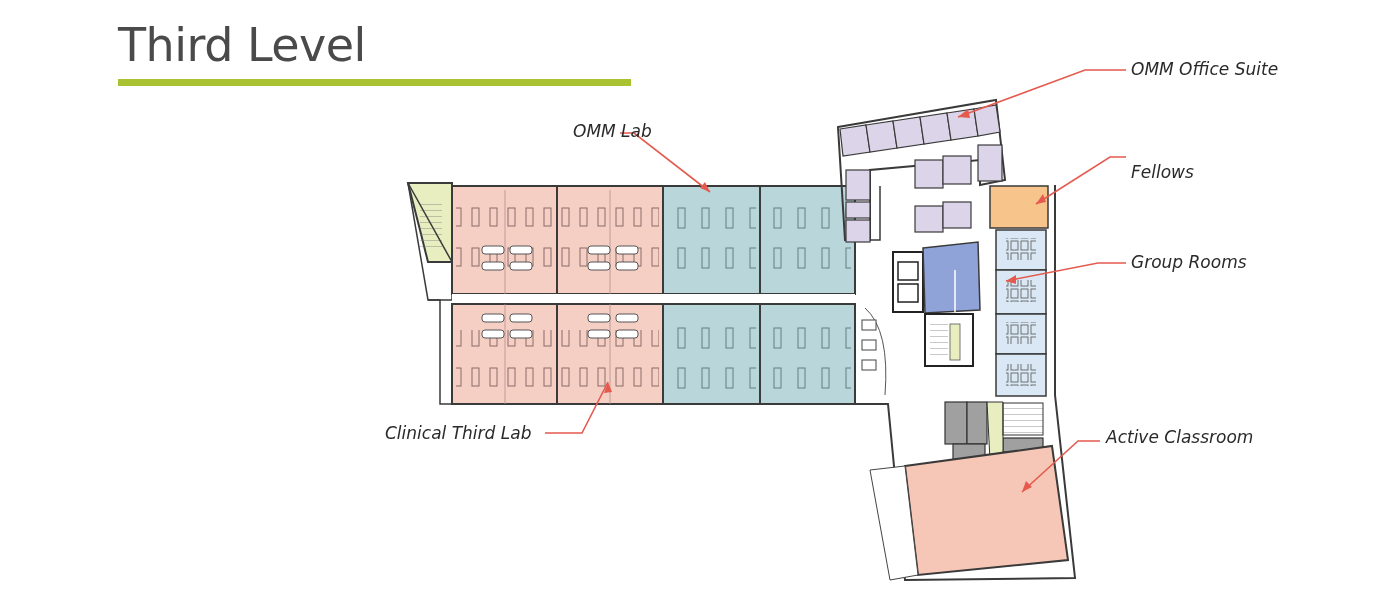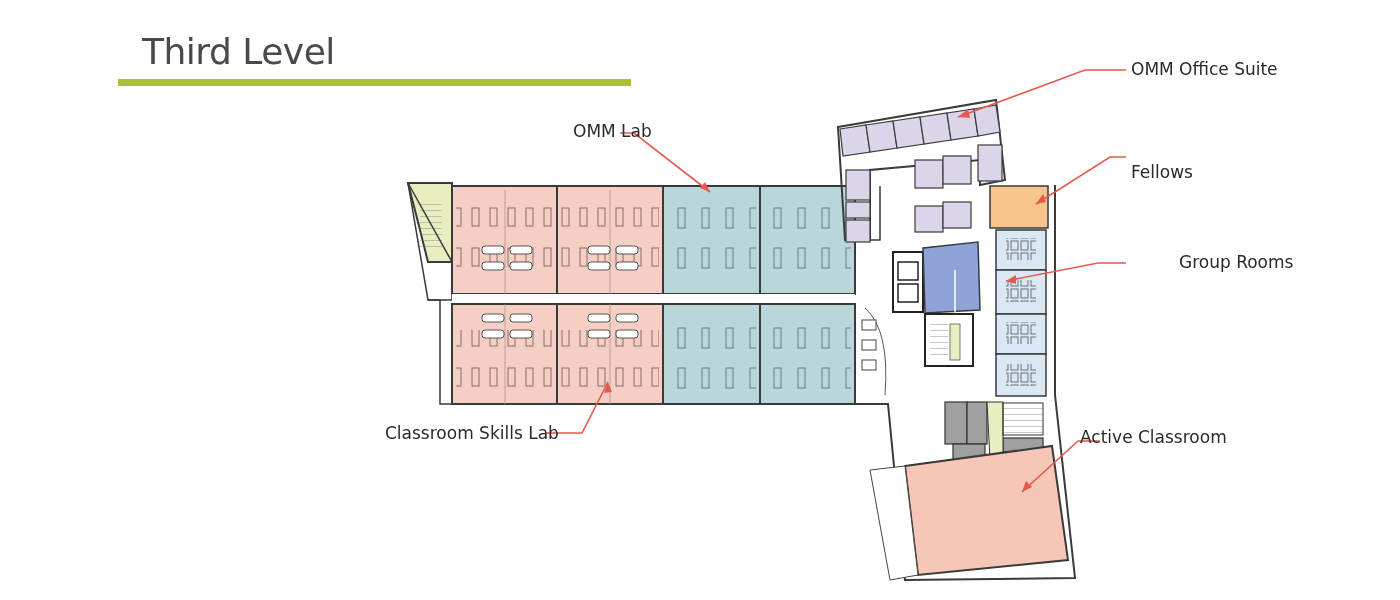--- a/index.html
+++ b/index.html
@@ -10,39 +10,39 @@
     body {
       width: 1400px;
       height: 600px;
       position: relative;
       overflow: hidden;
       font-family: "DejaVu Sans", sans-serif;
     }
     .title {
       position: absolute;
       left: 118px;
-      top: 31px;
-      font-size: 36px;
+      top: 18px;
+      font-size: 46px;
       color: #4a4a4a;
       letter-spacing: -0.5px;
       font-weight: normal;
-      margin-left: 24px;
     }
     .title-rule {
       position: absolute;
       left: 118px;
       top: 79px;
       width: 513px;
       height: 7px;
     }
     .callout {
       position: absolute;
       font-size: 17px;
       color: #2a2a2a;
       white-space: nowrap;
+      font-style: italic;
     }
     svg.plan {
       position: absolute;
       left: 0;
       top: 0;
     }
   </style>
 </head>
 <body>
 
@@ -202,16 +202,16 @@
     <polygon points="1036,204 1043,194 1046,202"></polygon>
     <polygon points="1006,281 1016,275 1016,284"></polygon>
     <polygon points="1022,492 1026,481 1032,487"></polygon>
     <polygon points="710,192 700,188 705,182"></polygon>
     <polygon points="608,382 604,393 612,392"></polygon>
   </g>
 </svg>
 
 <div class="callout" style="left:1131px; top:59px;">OMM Office Suite</div>
 <div class="callout" style="left:1131px; top:162px;">Fellows</div>
-<div class="callout" style="left:1131px; top:252px;margin-left:48px;">Group Rooms</div>
-<div class="callout" style="left:1080px; top:427px;">Active Classroom</div>
+<div class="callout" style="left:1131px; top:252px;">Group Rooms</div>
+<div class="callout" style="left:1106px; top:427px;">Active Classroom</div>
 <div class="callout" style="left:533px; top:121px;margin-left:40px;">OMM Lab</div>
-<div class="callout" style="left:385px; top:423px;">Classroom Skills Lab</div>
+<div class="callout" style="left:385px; top:423px;">Clinical Third Lab</div>
 
 </body></html>

